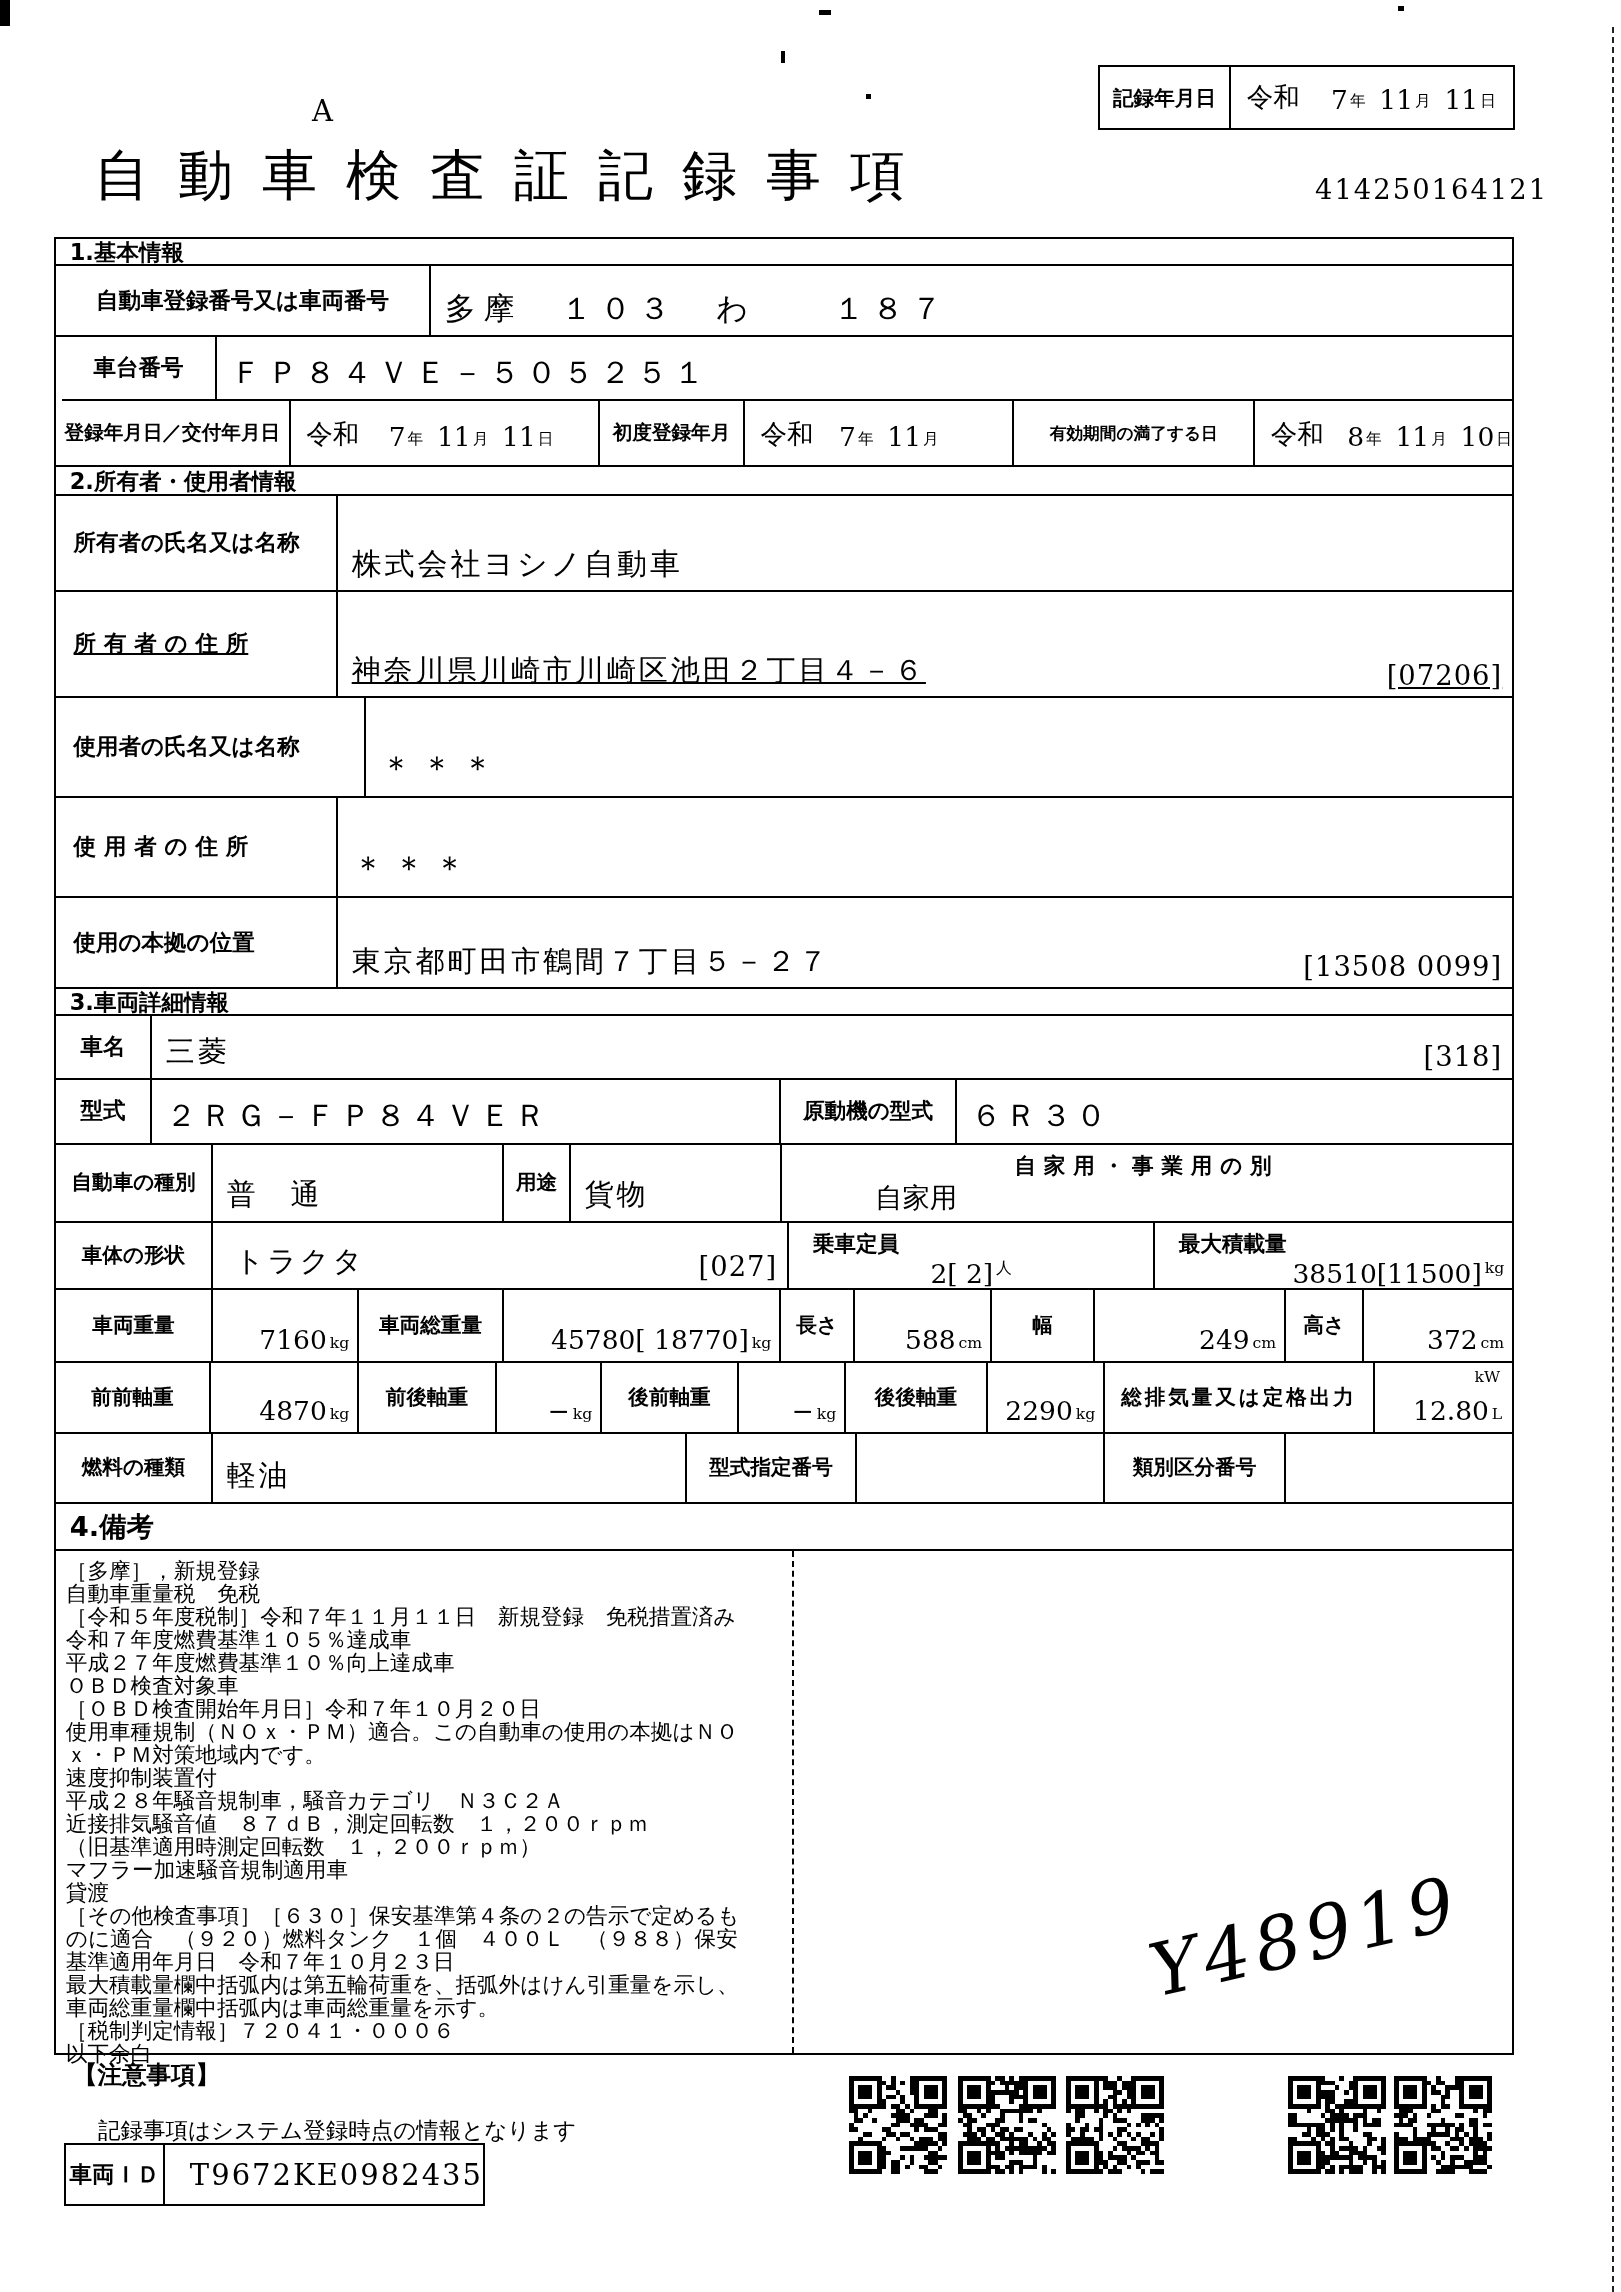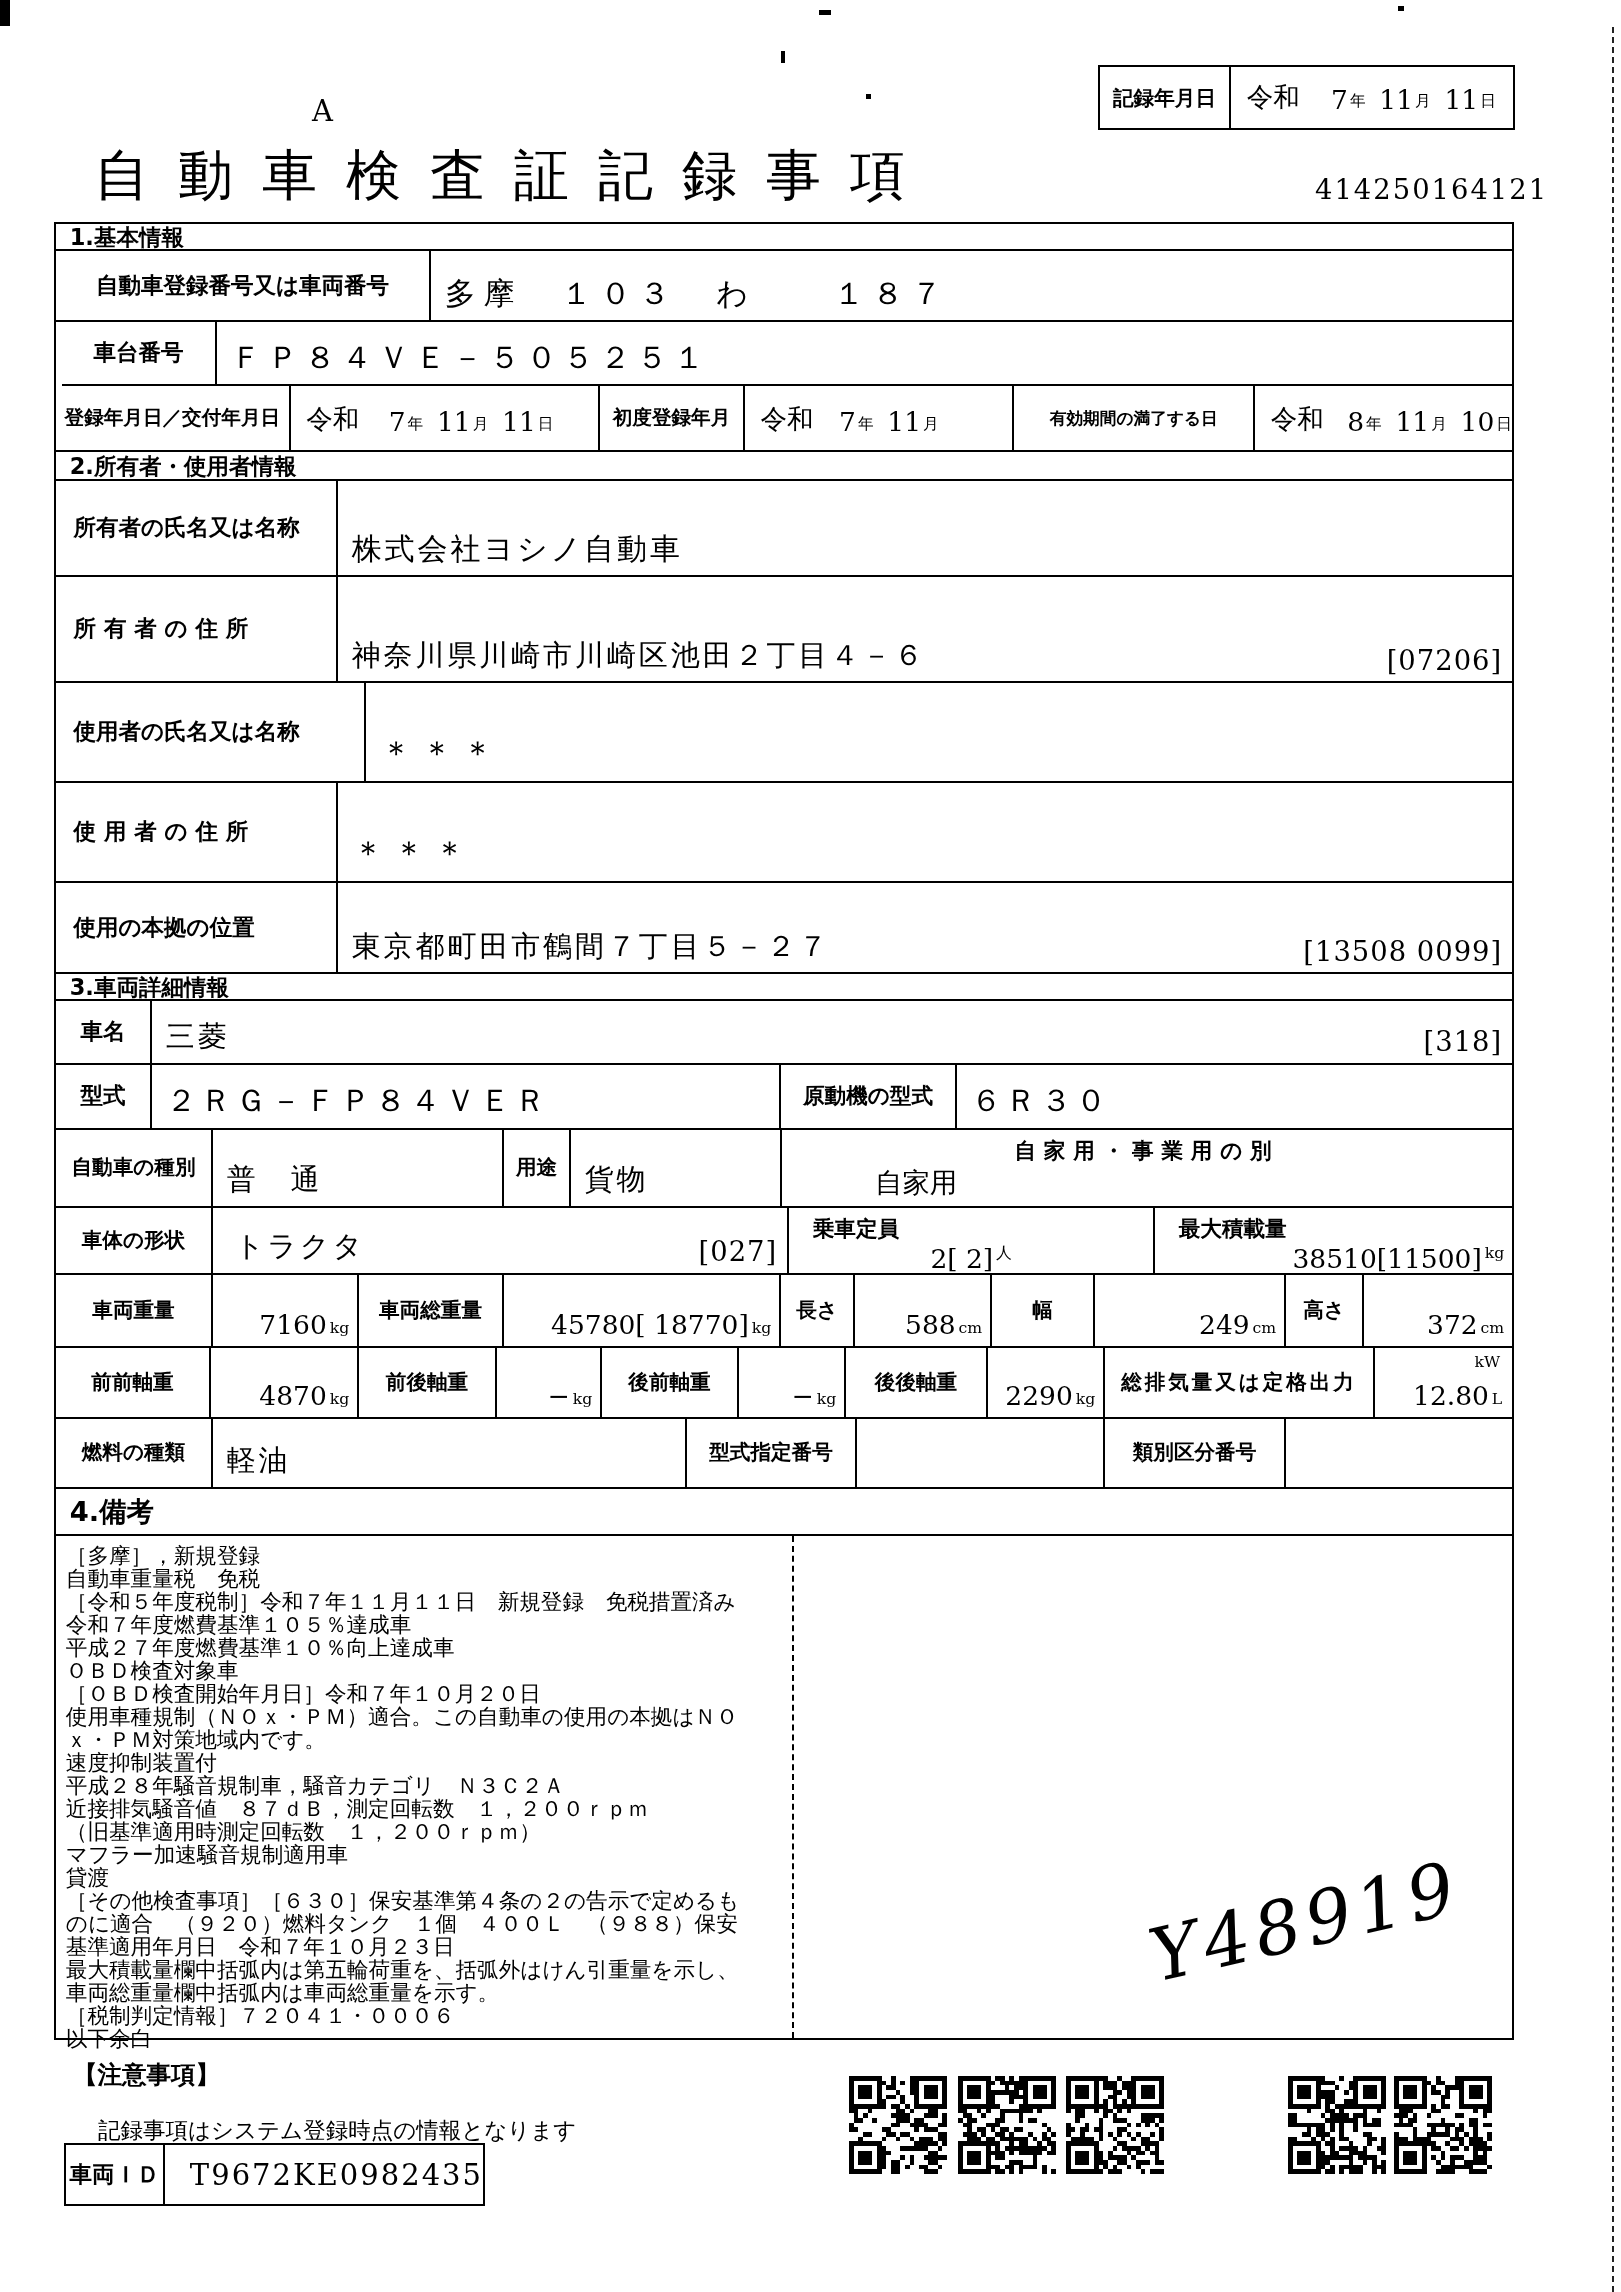--- a/index.html
+++ b/index.html
@@ -6,21 +6,21 @@
   .page{position:relative;width:1621px;height:2293px;background:#fff;color:#000;overflow:hidden;
         font-family:"DejaVu Serif","Liberation Serif",serif;}
   
   .corner-a{position:absolute;left:312px;top:94px;font-size:29px;}
   .doc-title{position:absolute;left:94px;top:139px;font-size:55px;letter-spacing:29px;white-space:nowrap;}
   .doc-number{position:absolute;left:1315px;top:174px;font-size:27.4px;letter-spacing:2px;}
   .record-box{position:absolute;left:1098px;top:65px;width:417px;height:65px;border:2px solid #000;display:flex;box-sizing:border-box;}
   .record-box .rlabel{width:131px;border-right:2px solid #000;display:flex;align-items:center;justify-content:center;
         font-size:20.6px;font-weight:bold;box-sizing:border-box;}
   
-  .table{position:absolute;left:54px;top:222px;width:1460px;border:2.9px solid #000;box-sizing:border-box;}
+  .table{position:absolute;left:54px;top:237px;width:1460px;border:2.9px solid #000;box-sizing:border-box;}
   .row{display:flex;border-bottom:2px solid #000;box-sizing:border-box;}
   .row:last-child{border-bottom:none;}
   .band{border-bottom:2.9px solid #000;font-weight:bold;font-size:22.5px;padding:1px 0 0 13.7px;display:flex;align-items:center;box-sizing:border-box;
         font-family:"DejaVu Sans","Liberation Sans",sans-serif;}
   .c{border-right:2px solid #000;box-sizing:border-box;position:relative;}
   .nb{border-right:none;}
   .lb{font-family:"DejaVu Sans","Liberation Sans",sans-serif;font-weight:bold;display:flex;align-items:center;
       justify-content:center;text-align:center;font-size:22.5px;line-height:1.15;}
   .lb.left{justify-content:flex-start;padding-left:17.6px;text-align:left;}
   .vb{display:flex;align-items:flex-end;padding:2px 9.8px 5.9px 13.7px;font-size:29px;letter-spacing:2.9px;white-space:nowrap;}
@@ -133,21 +133,21 @@
       </div>
     </div>
 
     <div class="row band" style="height:29px;">2.所有者・使用者情報</div>
 
     <div class="row" style="height:96px;">
       <div class="c lb left" style="width:282px;">所有者の氏名又は名称</div>
       <div class="c nb vb" style="flex:1;font-size:30px;">株式会社ヨシノ自動車</div>
     </div>
 
-    <div class="row" style="height:106px;">
+    <div class="row" style="height:106px;text-decoration:underline;">
       <div class="c lb left" style="width:282px;">所 有 者 の 住 所</div>
       <div class="c nb vb" style="flex:1;font-size:29px;">
         <span>神奈川県川崎市川崎区池田２丁目４－６</span>
         <span class="code">[07206]</span>
       </div>
     </div>
 
     <div class="row" style="height:100px;">
       <div class="c lb left" style="width:310px;">使用者の氏名又は名称</div>
       <div class="c nb vb" style="flex:1;font-size:33px;letter-spacing:7.8px;">＊＊＊</div>

